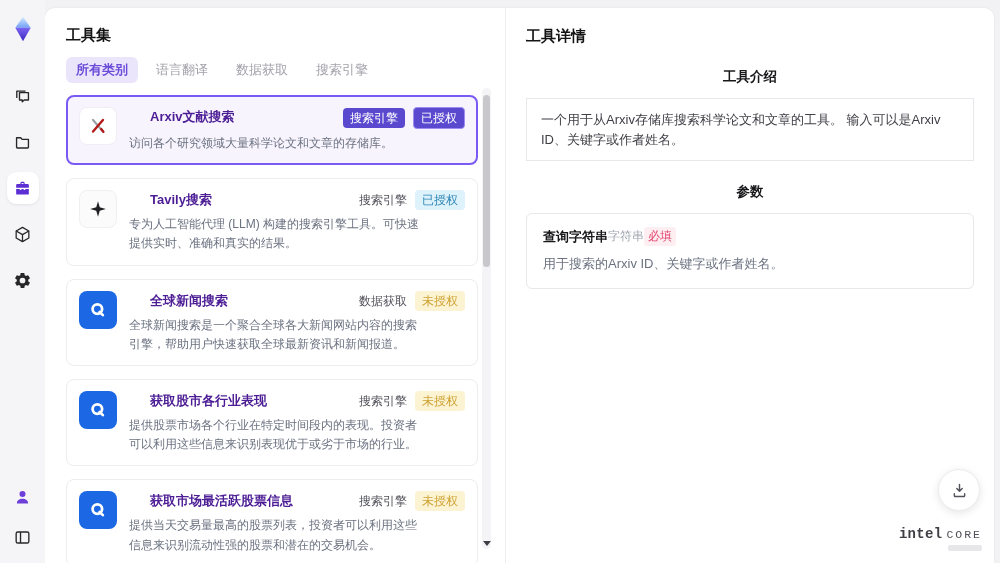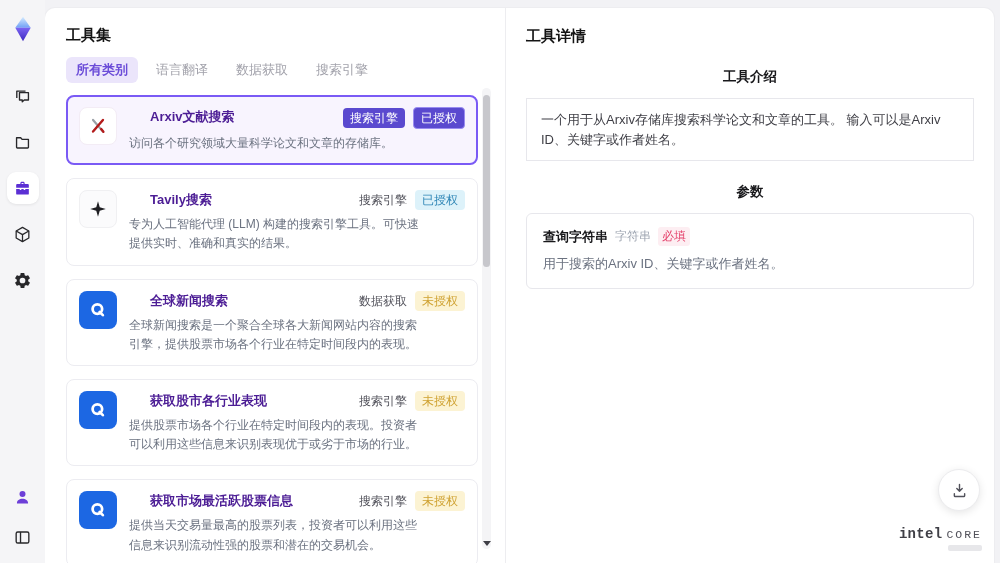--- a/index.html
+++ b/index.html
@@ -61,21 +61,21 @@
   .scroll-down { position:absolute; bottom:3px; left:1px; width:0; height:0;
     border-left:4px solid transparent; border-right:4px solid transparent; border-top:5px solid #3f3f46; }
 
   
   .right-panel { flex:1; border-left:1px solid #ededf0; padding:19px 20px 0 20px; position:relative; }
   .detail-title { font-size:15px; font-weight:700; color:#141414; }
   .section-heading { font-size:13.5px; font-weight:700; color:#18181b; margin-top:22px;text-align:center; }
   .info-box { margin-top:12px; border:1px solid #e7e7ec; border-radius:0; background:#fff;
     padding:11px 14px; font-size:13px; color:#3f3f46; line-height:1.5; }
   .param-box { margin-top:12px; border:1px solid #e7e7ec; border-radius:6px; padding:13px 16px 15px; }
-  .param-head { display:flex; align-items:center; gap:7px; }
+  .param-head { display:flex; align-items:center; }
   .param-name { font-size:13px; font-weight:700; color:#18181b; }
   .param-type { font-size:12px; color:#9ca3af; }
   .param-required { font-size:12px; color:#e5446d; background:#fdeef2; padding:1px 4px; border-radius:3px; }
   .param-desc { margin-top:9px; font-size:13px; color:#6b7280; }
 
   
   .download-fab { position:absolute; right:20px; bottom:52px; width:42px; height:42px; border-radius:50%;
     background:#fff; border:1px solid #ececee; box-shadow:0 2px 8px rgba(0,0,0,.10);
     display:flex; align-items:center; justify-content:center; cursor:pointer; color:#52525b; z-index:9; }
   .download-fab svg { width:19px; height:19px; }
@@ -217,21 +217,21 @@
             </svg>
           </div>
     <div class="tool-content">
       <div class="tool-head">
         <div class="tool-name">全球新闻搜索</div>
         <div class="tool-badges">
           <span class="badge badge-cat">数据获取</span>
           <span class="badge badge-auth auth-no">未授权</span>
         </div>
       </div>
-      <div class="tool-desc">全球新闻搜索是一个聚合全球各大新闻网站内容的搜索引擎，提供股票市场各个行业在特定时间段内的表现。</div>
+      <div class="tool-desc">全球新闻搜索是一个聚合全球各大新闻网站内容的搜索引擎，帮助用户快速获取全球最新资讯和新闻报道。</div>
     </div>
   </div>
         <div class="tool-card">
     <div class="tool-icon icon-bg-blue">
             <svg viewBox="0 0 24 24" fill="none">
               <circle cx="11.3" cy="11" r="5.2" stroke="#ffffff" stroke-width="3"></circle>
               <path d="M13.8 14.2 17.3 17.6" stroke="#ffffff" stroke-width="3" stroke-linecap="round"></path>
             </svg>
           </div>
     <div class="tool-content">

